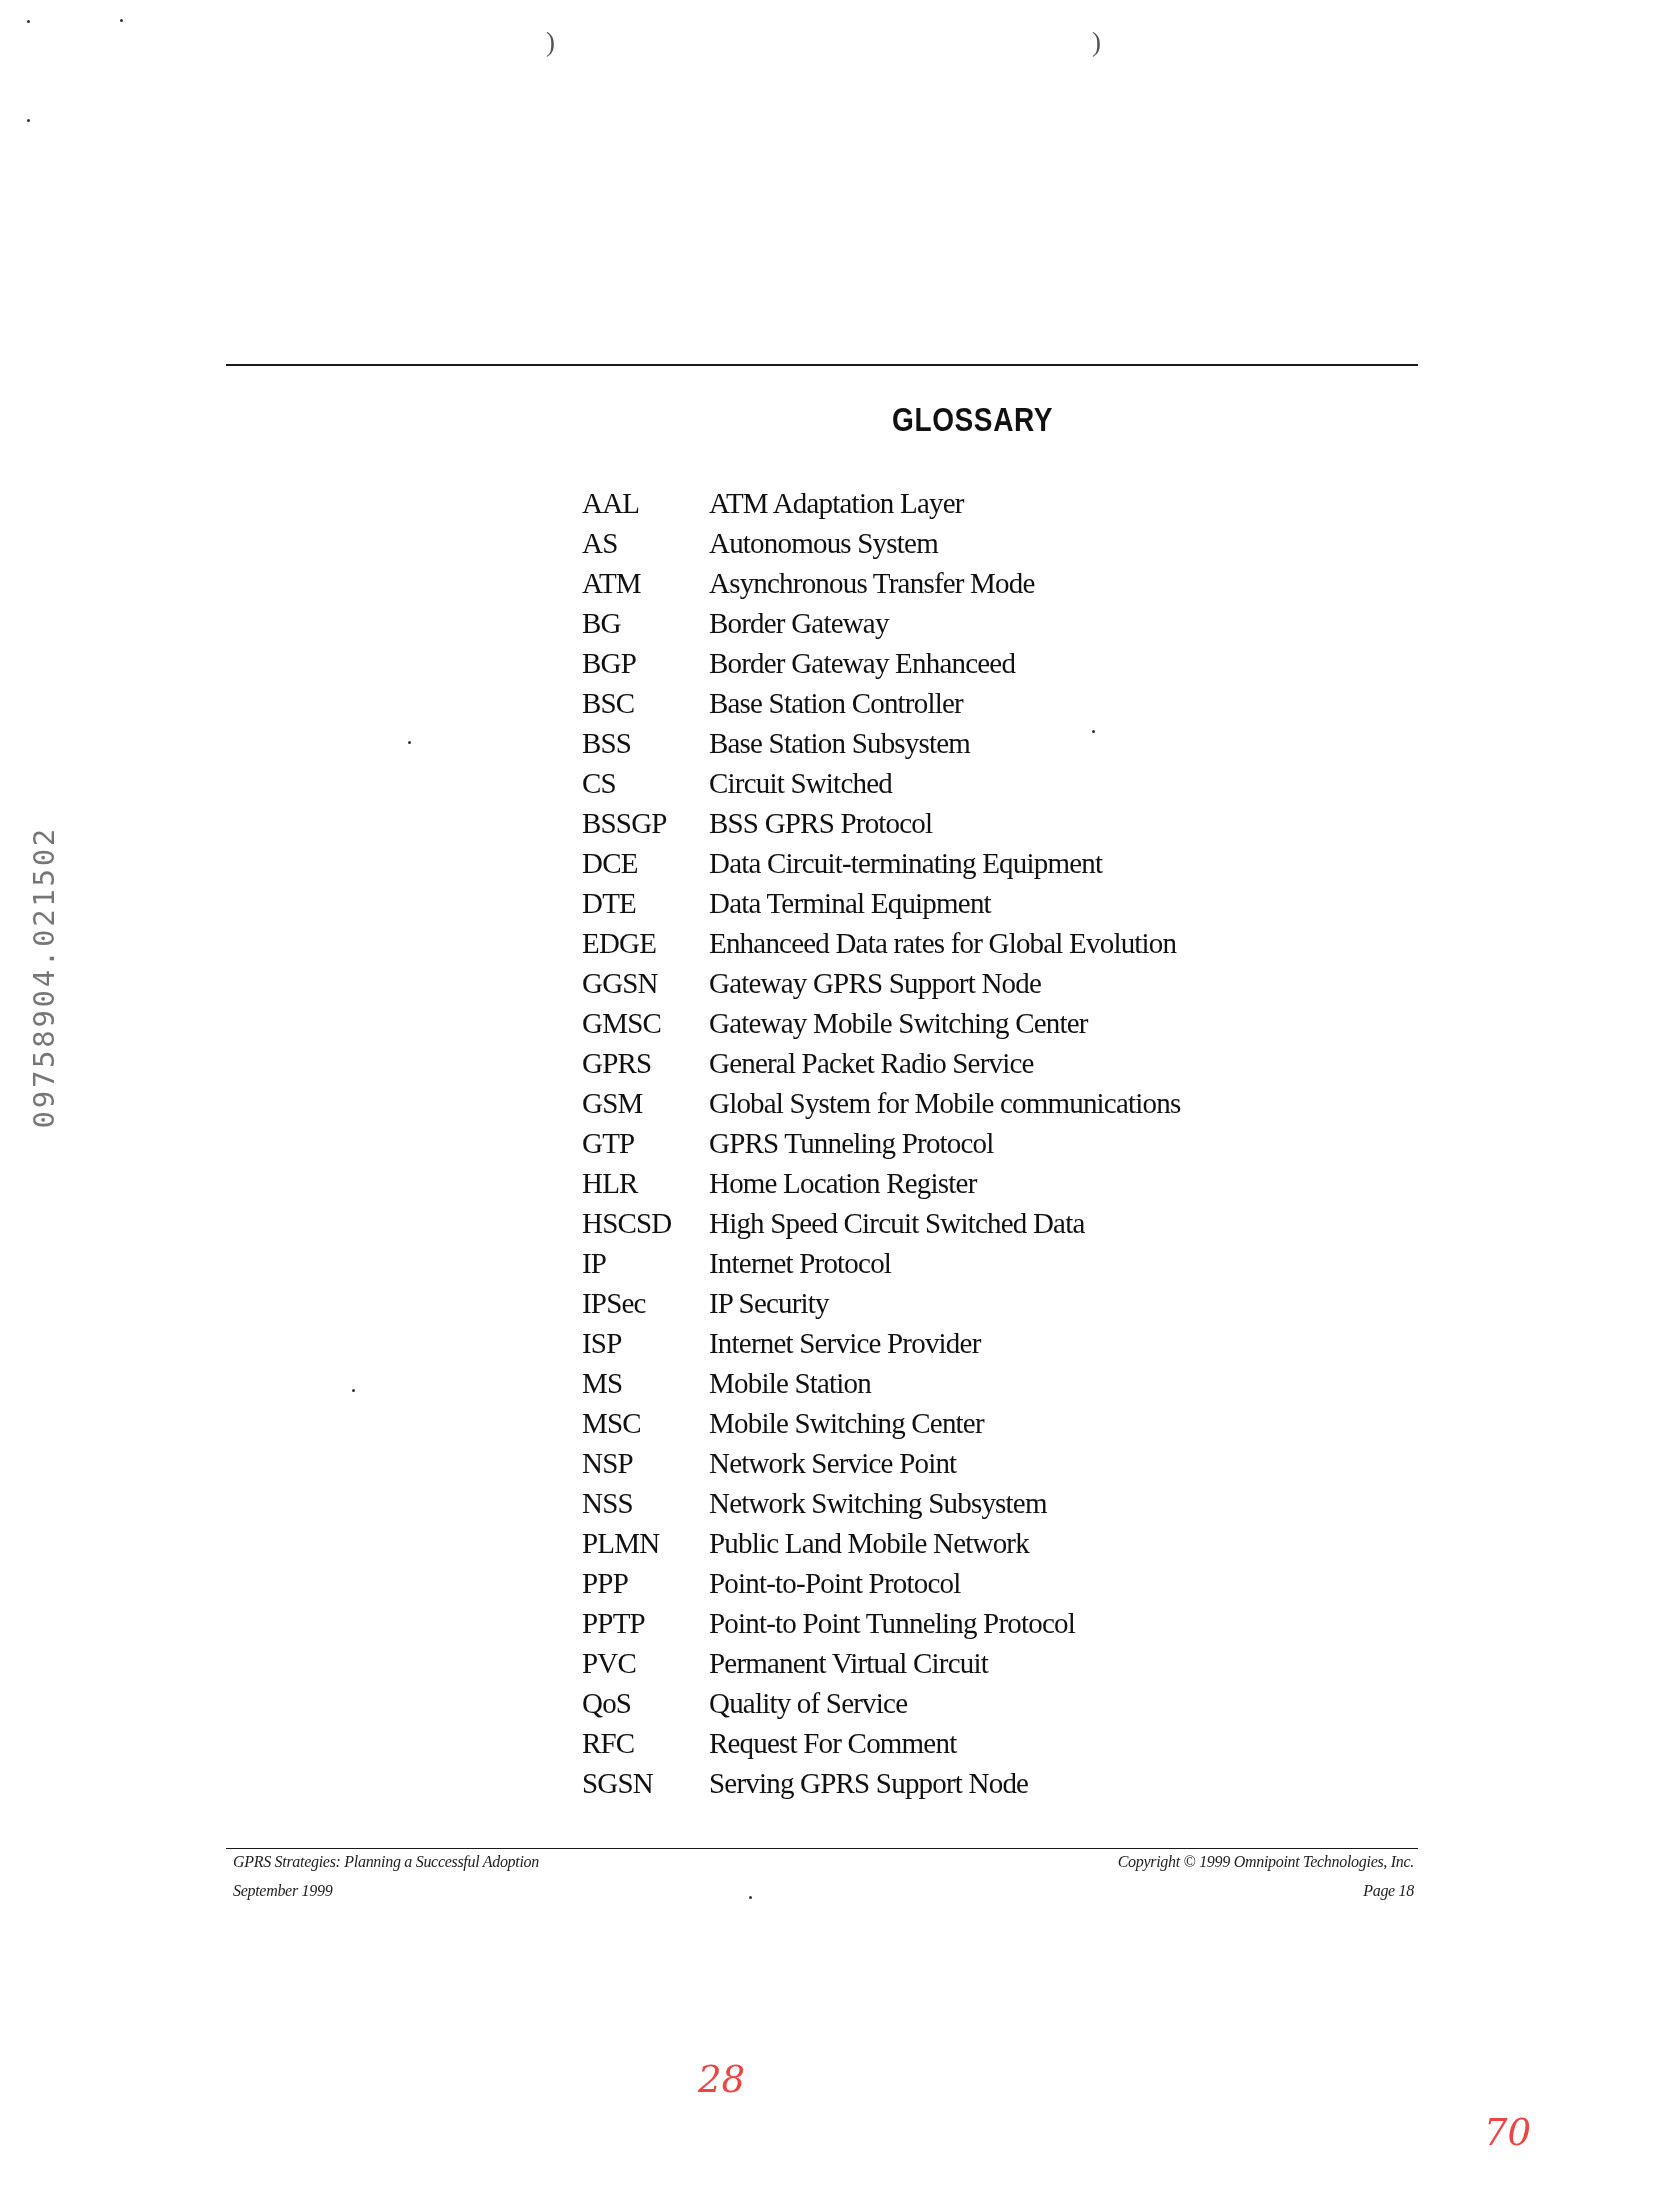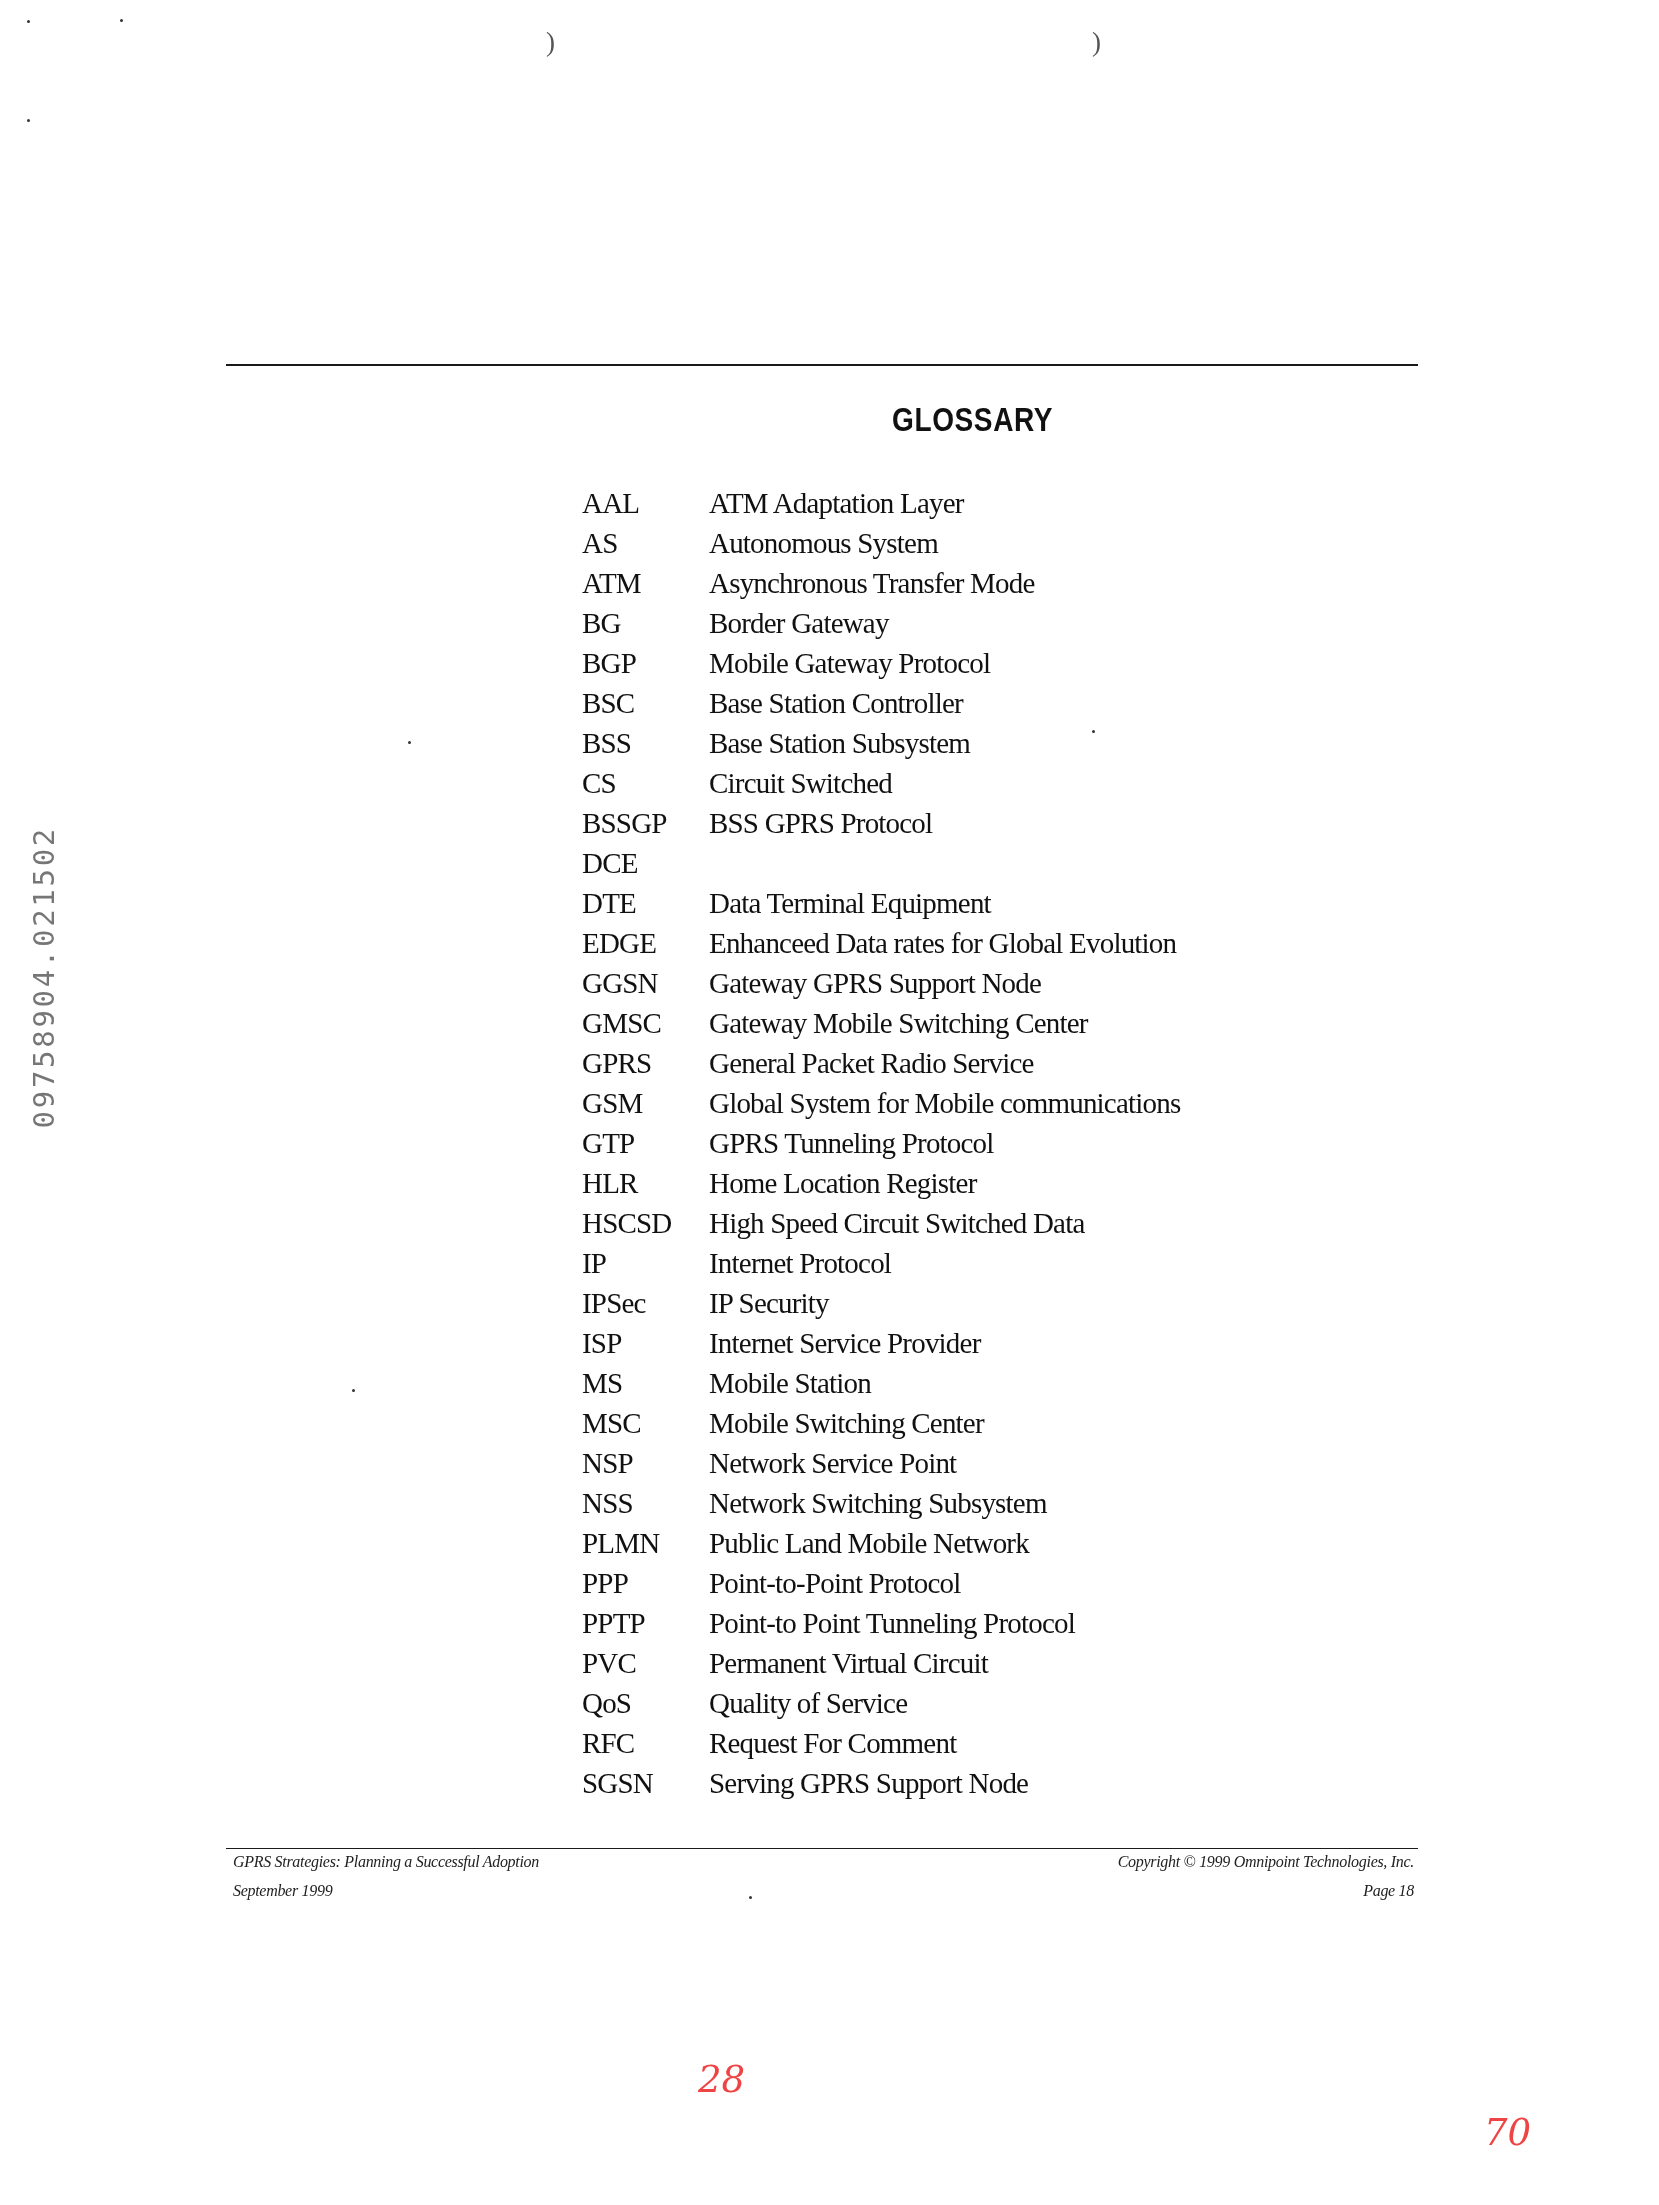--- a/index.html
+++ b/index.html
@@ -64,40 +64,41 @@
     <div class="entry">
       <span class="abbr">ATM</span>
       <span class="def">Asynchronous Transfer Mode</span>
     </div>
     <div class="entry">
       <span class="abbr">BG</span>
       <span class="def">Border Gateway</span>
     </div>
     <div class="entry">
       <span class="abbr">BGP</span>
-      <span class="def">Mobile Gateway Protocol</span>
+      <span class="def">Border Gateway Enhanceed</span>
     </div>
     <div class="entry">
       <span class="abbr">BSC</span>
       <span class="def">Base Station Controller</span>
     </div>
     <div class="entry">
       <span class="abbr">BSS</span>
       <span class="def">Base Station Subsystem</span>
     </div>
     <div class="entry">
       <span class="abbr">CS</span>
       <span class="def">Circuit Switched</span>
     </div>
     <div class="entry">
       <span class="abbr">BSSGP</span>
       <span class="def">BSS GPRS Protocol</span>
     </div>
     <div class="entry">
       <span class="abbr">DCE</span>
+      <span class="def">Data Circuit-terminating Equipment</span>
     </div>
     <div class="entry">
       <span class="abbr">DTE</span>
       <span class="def">Data Terminal Equipment</span>
     </div>
     <div class="entry">
       <span class="abbr">EDGE</span>
       <span class="def">Enhanceed Data rates for Global Evolution</span>
     </div>
     <div class="entry">

